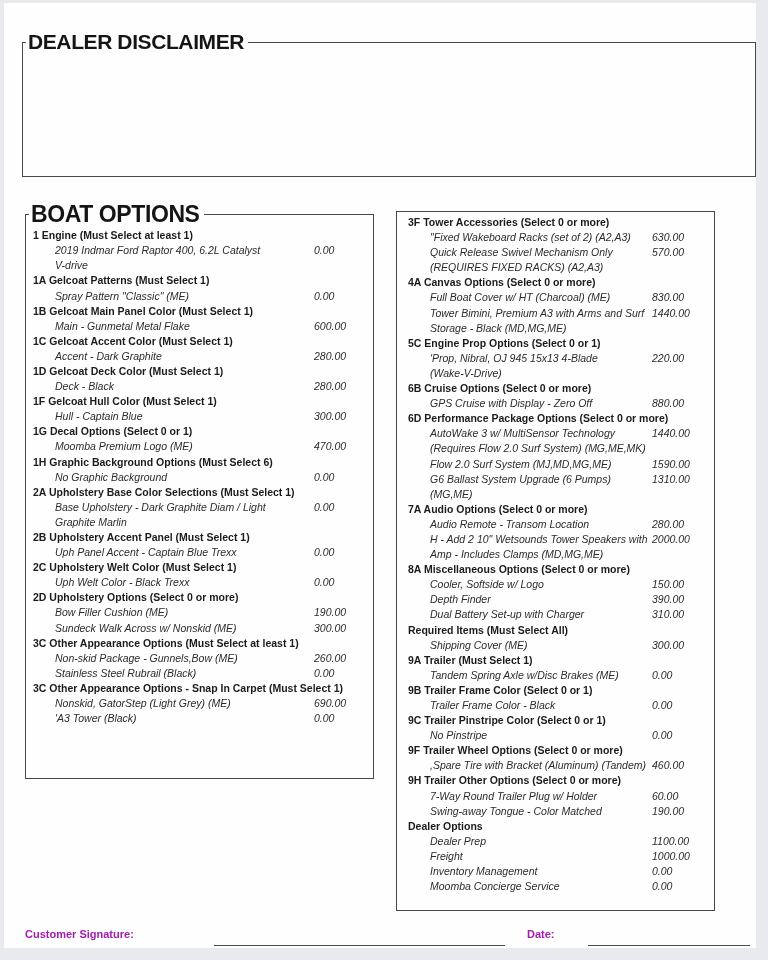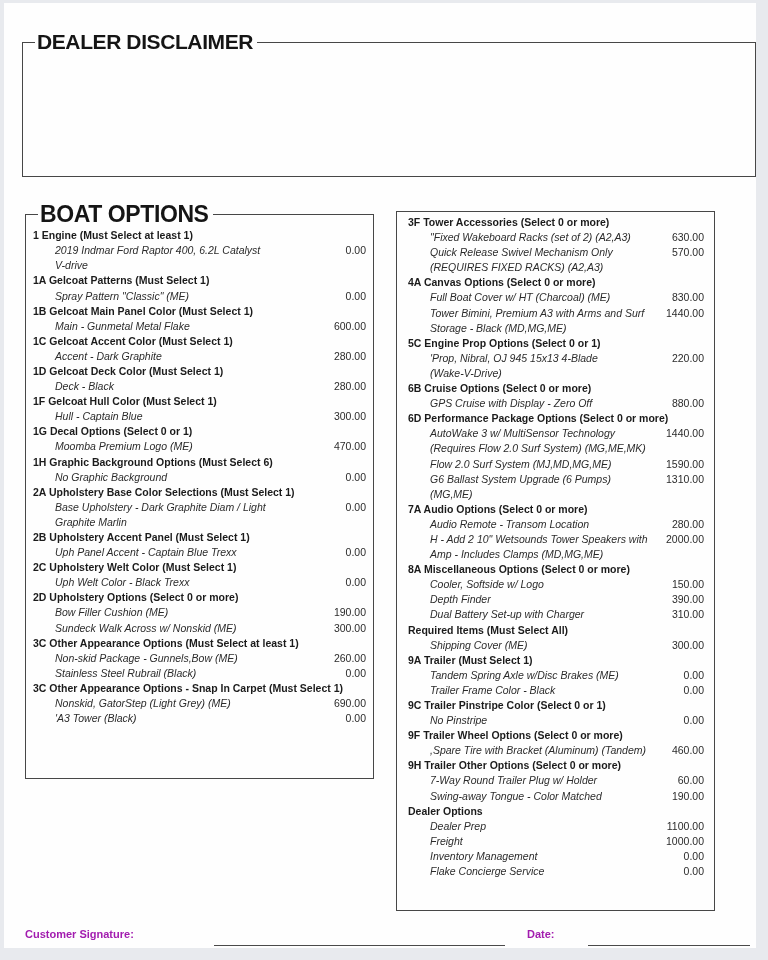--- a/index.html
+++ b/index.html
@@ -2,38 +2,38 @@
 <html><head>
 <meta charset="utf-8">
 <style>
   html,body{margin:0;padding:0;width:768px;height:960px;overflow:hidden;
     background:#e8eaee;font-family:"Liberation Sans","DejaVu Sans",sans-serif;}
   .page{position:absolute;left:4px;top:3px;width:752px;height:945px;background:#fefefe;}
   
   fieldset.box{position:absolute;margin:0;padding:0;border:1.5px solid #474747;
     background:transparent;min-inline-size:0;}
   legend.big-title{font-weight:bold;color:#151515;letter-spacing:-0.4px;
-    padding:0 4px 0 2px;margin-left:12px;line-height:1.05;white-space:nowrap;}
+    padding:0 4px 0 2px;margin-left:3px;line-height:1.05;white-space:nowrap;}
   .disclaimer-box{left:22px;top:31px;width:732px;height:144px;border-color:#555;}
   .disclaimer-box legend{font-size:21px;}
   .options-box{left:25px;top:202px;width:347px;height:575px;}
   .options-box legend{font-size:23px;}
   .plain-box{position:absolute;left:396px;top:211px;width:319px;height:700px;
     border:1.5px solid #474747;box-sizing:border-box;overflow:hidden;}
   
   .col{padding:2px 0 0 0;overflow:hidden;}
   .col-left{padding-left:7px;padding-right:7px;}
   .col-right{padding-left:11px;padding-right:10px;padding-top:3px;}
   .sec-header{font-size:10.5px;font-weight:bold;color:#1b1b1b;line-height:15.1px;
     white-space:pre-line;}
   .item-row{display:flex;align-items:flex-start;}
   .item-name{flex:1;font-size:10.5px;font-style:italic;color:#2b2b2b;
     padding-left:22px;line-height:15.1px;white-space:pre-line;}
-  .item-price{font-size:10.5px;color:#2b2b2b;min-width:52px;
-    text-align:right;line-height:15.1px;flex-shrink:0;}
+  .item-price{font-size:10.5px;font-style:italic;color:#2b2b2b;min-width:52px;
+    text-align:left;line-height:15.1px;flex-shrink:0;}
   
   .footer-label{position:absolute;font-size:11px;font-weight:bold;color:#a21caf;}
   .sig-label{left:25px;top:928px;}
   .date-label{left:527px;top:928px;}
   .fill-line{position:absolute;height:16px;border-bottom:1.5px solid #4a4a4a;}
   .sig-line{left:214px;top:929px;width:291px;}
   .date-line{left:588px;top:929px;width:162px;}
 </style>
 </head>
 <body>
@@ -208,20 +208,21 @@
       <div class="sec-header">Required Items (Must Select All)</div>
       <div class="item-row">
         <div class="item-name">Shipping Cover (ME)</div>
         <div class="item-price">300.00</div>
       </div>
       <div class="sec-header">9A Trailer (Must Select 1)</div>
       <div class="item-row">
         <div class="item-name">Tandem Spring Axle w/Disc Brakes (ME)</div>
         <div class="item-price">0.00</div>
       </div>
+      <div class="sec-header">9B Trailer Frame Color (Select 0 or 1)</div>
       <div class="item-row">
         <div class="item-name">Trailer Frame Color - Black</div>
         <div class="item-price">0.00</div>
       </div>
       <div class="sec-header">9C Trailer Pinstripe Color (Select 0 or 1)</div>
       <div class="item-row">
         <div class="item-name">No Pinstripe</div>
         <div class="item-price">0.00</div>
       </div>
       <div class="sec-header">9F Trailer Wheel Options (Select 0 or more)</div>
@@ -245,21 +246,21 @@
       </div>
       <div class="item-row">
         <div class="item-name">Freight</div>
         <div class="item-price">1000.00</div>
       </div>
       <div class="item-row">
         <div class="item-name">Inventory Management</div>
         <div class="item-price">0.00</div>
       </div>
       <div class="item-row">
-        <div class="item-name">Flake Concierge Service</div>
+        <div class="item-name">Moomba Concierge Service</div>
         <div class="item-price">0.00</div>
       </div>
     </div>
 </div>
 
 <span class="footer-label sig-label">Customer Signature:</span>
 <div class="fill-line sig-line"></div>
 <span class="footer-label date-label">Date:</span>
 <div class="fill-line date-line"></div>
 

